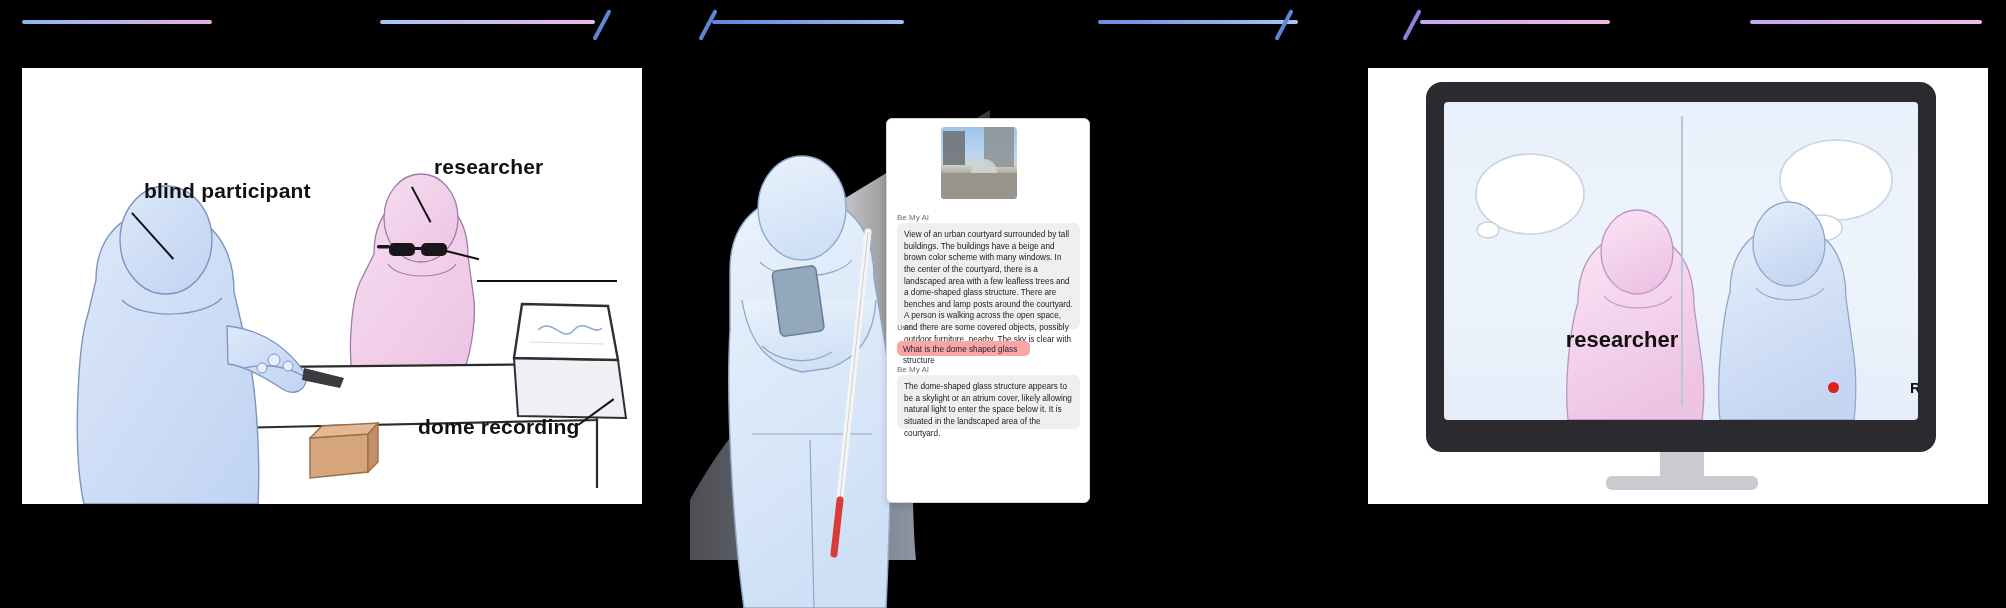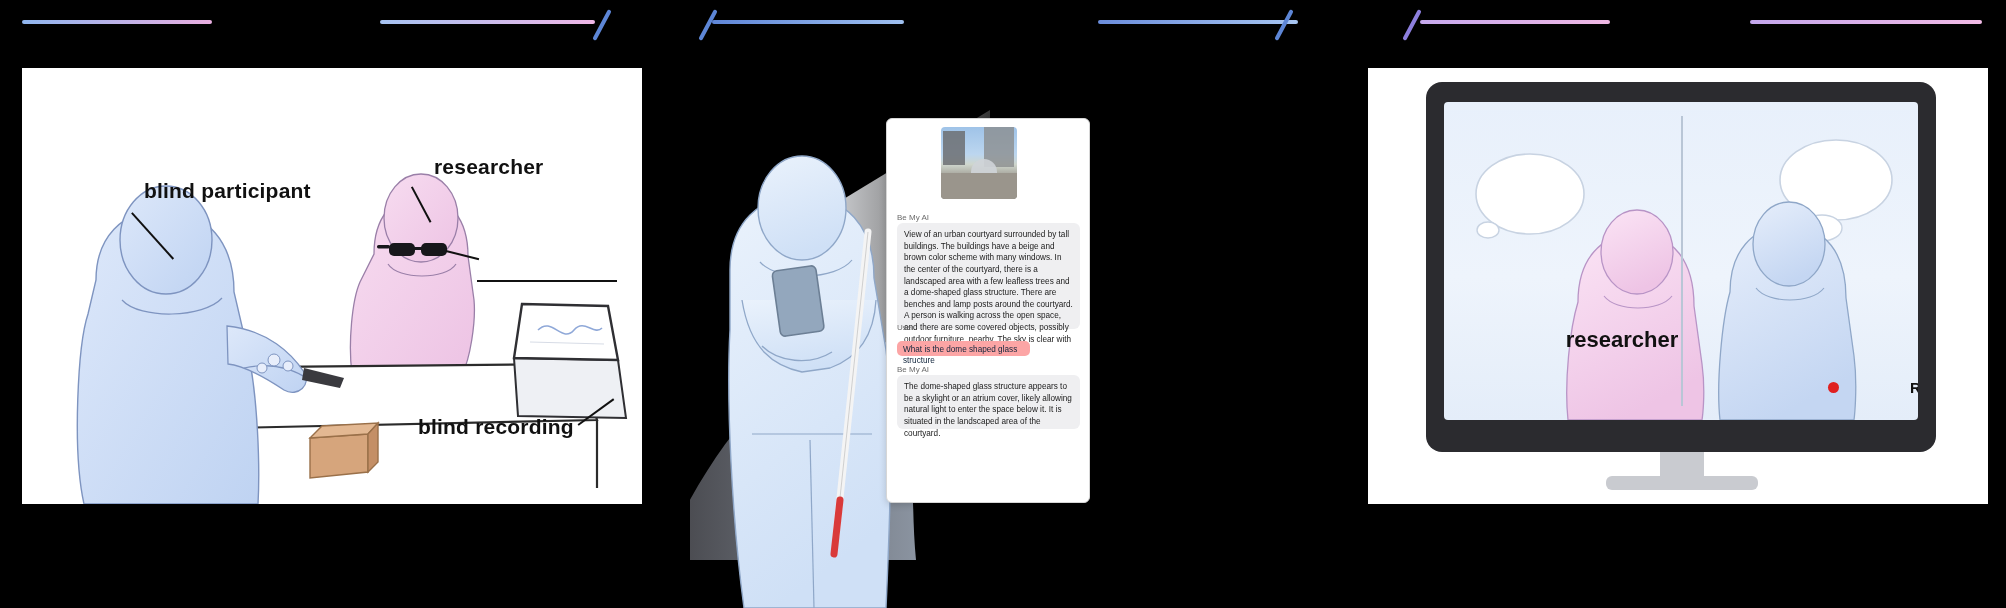--- a/index.html
+++ b/index.html
@@ -247,21 +247,21 @@
     
     <span class="callout-label" style="left:122px; top:112px;">blind participant</span>
     <div class="leader" style="left:110px; top:144px; width:62px; transform:rotate(48deg);"></div>
 
     <span class="callout-label" style="left:412px; top:88px;">researcher</span>
     <div class="leader" style="left:390px; top:118px; width:40px; transform:rotate(62deg);"></div>
 
     <div class="leader" style="left:424px; top:182px; width:34px; transform:rotate(14deg);"></div>
     <div class="leader" style="left:455px; top:212px; width:140px;"></div>
 
-    <span class="callout-label" style="left:396px; top:348px;">blind recording</span>
+    <span class="callout-label" style="left:396px; top:348px;">dome recording</span>
     <div class="leader" style="left:556px; top:356px; width:44px; transform:rotate(-36deg);"></div>
   </div>
 
   <div class="panel" style="left:690px; top:0px; width:610px; height:608px; background:transparent;">
 
     <svg width="610" height="608" viewBox="0 0 610 608">
       <defs>
         <linearGradient id="gp2" x1="0" y1="0" x2="0.3" y2="1">
           <stop offset="0%" stop-color="#eaf2fc"></stop>
           <stop offset="100%" stop-color="#cfe0f6"></stop>

